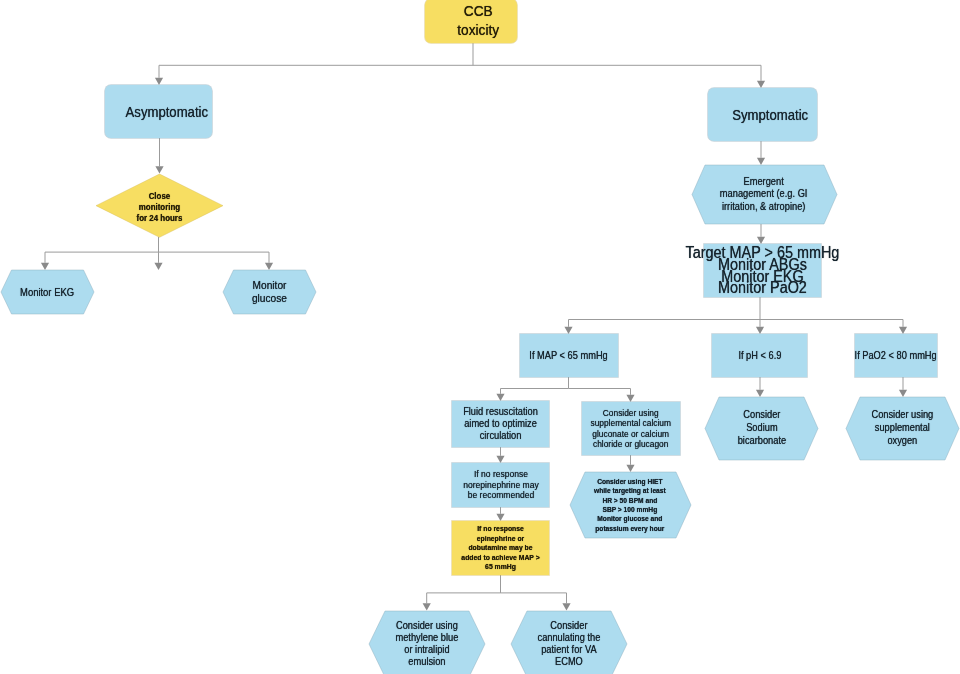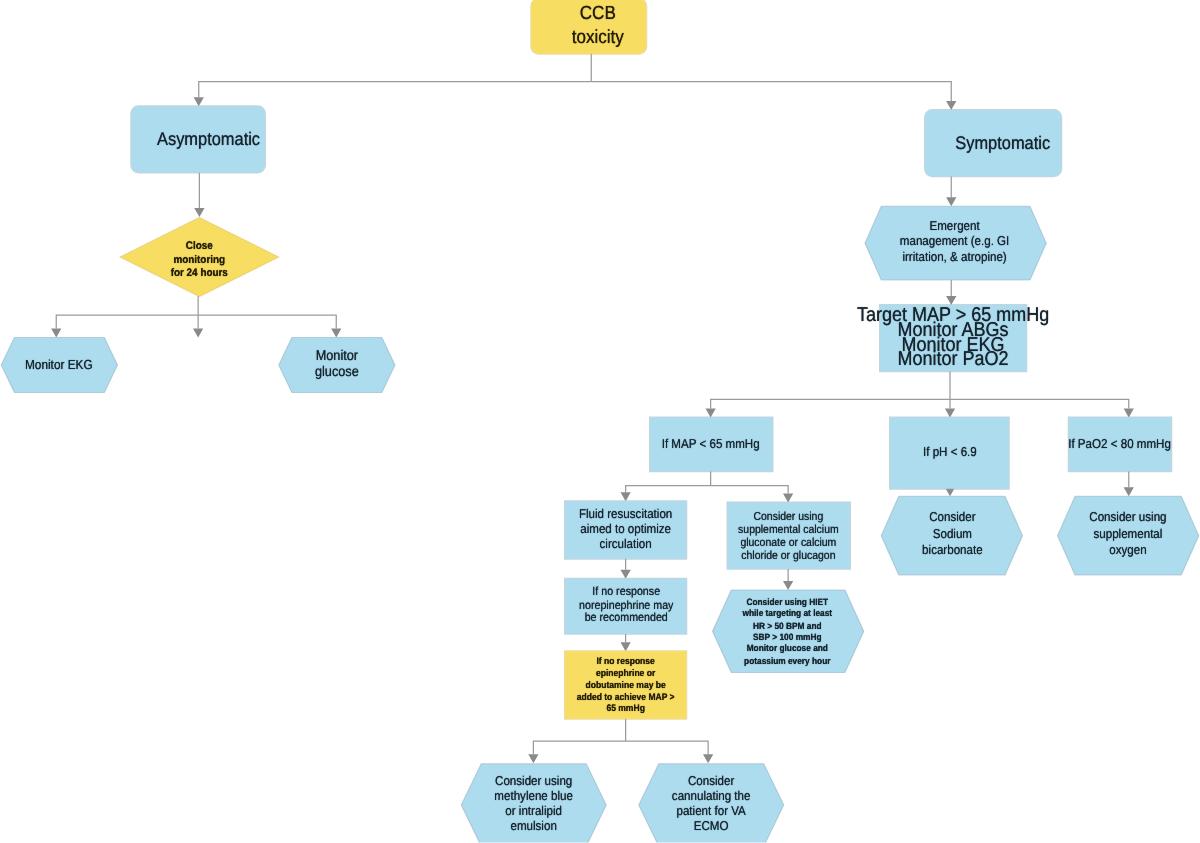--- a/index.html
+++ b/index.html
@@ -84,21 +84,21 @@
       <div class="lbl">
         <span>CCB</span>
         <span>toxicity</span>
       </div>
     </div>
   <div class="node shp-round c-blue" style="left:105px;top:85px;width:107px;height:53px;font-size:14.6px;line-height:20px;font-weight:400;">
       <div class="lbl">
         <span>Asymptomatic</span>
       </div>
     </div>
-  <div class="node shp-round c-blue" style="left:740px;top:88px;width:109px;height:53px;font-size:14.6px;line-height:20px;font-weight:400;">
+  <div class="node shp-round c-blue" style="left:708px;top:88px;width:109px;height:53px;font-size:14.6px;line-height:20px;font-weight:400;">
       <div class="lbl">
         <span>Symptomatic</span>
       </div>
     </div>
   <div class="node shp-clip y-txt" style="left:96.3px;top:173.5px;width:127px;height:63.3px;font-size:8.8px;line-height:11px;font-weight:700;">
       <svg class="shapesvg" width="127" height="63.3" viewBox="0 0 127 63.3">
         <polygon points="63.5,0 127,31.65 63.5,63.3 0,31.65" class="fill-yellow strk"></polygon>
       </svg>
       <div class="lbl" style="transform:scaleX(0.9) translateY(2px);">
         <span>Close</span>
@@ -139,21 +139,21 @@
         <span>Monitor ABGs</span>
         <span>Monitor EKG</span>
         <span>Monitor PaO2</span>
       </div>
     </div>
   <div class="node shp-rect c-blue" style="left:519.5px;top:334px;width:98px;height:43px;font-size:10.3px;line-height:14px;font-weight:400;align-items:center;">
       <div class="lbl">
         <span>If MAP &lt; 65 mmHg</span>
       </div>
     </div>
-  <div class="node shp-rect c-blue" style="left:712px;top:334px;width:95px;height:57px;font-size:10.3px;line-height:14px;font-weight:400;">
+  <div class="node shp-rect c-blue" style="left:712px;top:334px;width:95px;height:43px;font-size:10.3px;line-height:14px;font-weight:400;">
       <div class="lbl">
         <span>If pH &lt; 6.9</span>
       </div>
     </div>
   <div class="node shp-rect c-blue" style="left:855px;top:334px;width:82px;height:43px;font-size:10.3px;line-height:14px;font-weight:400;justify-content:center;">
       <div class="lbl">
         <span>If PaO2 &lt; 80 mmHg</span>
       </div>
     </div>
   <div class="node shp-rect c-blue" style="left:452px;top:401px;width:97px;height:46px;font-size:10.3px;line-height:11.7px;font-weight:400;">

